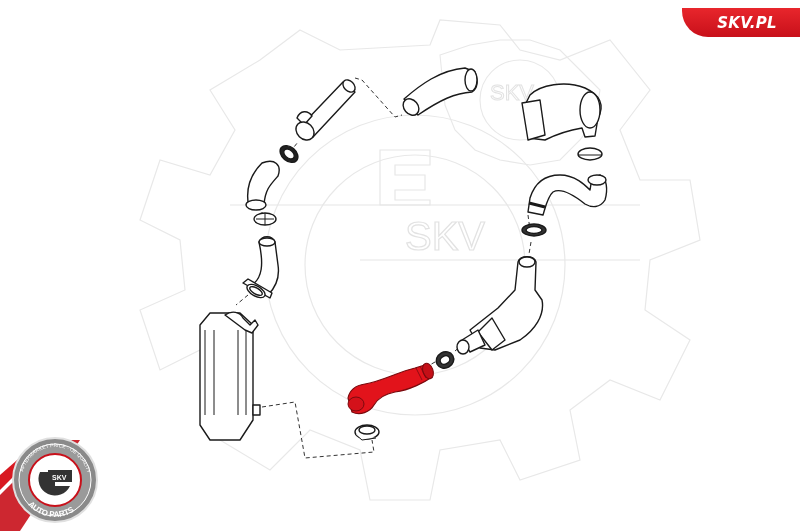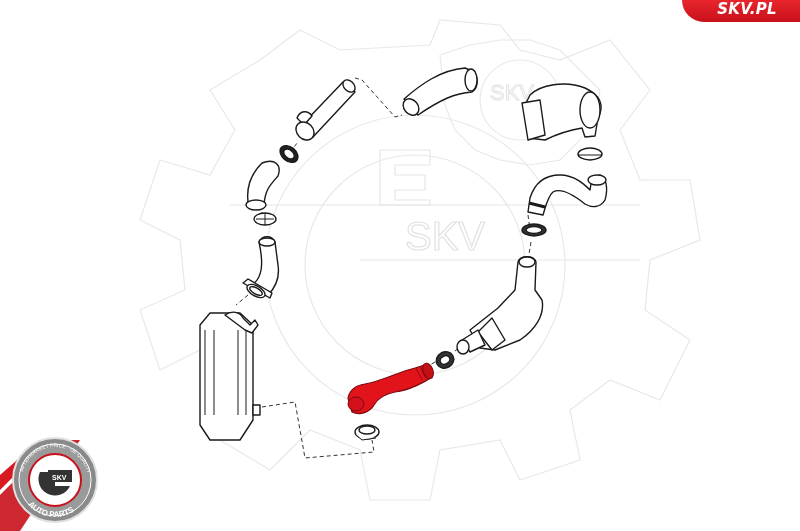--- a/index.html
+++ b/index.html
@@ -1,22 +1,22 @@
 <!DOCTYPE html>
 <html><head>
 <meta charset="utf-8">
 <style>
   html, body { margin: 0; padding: 0; background: #ffffff; }
   body { width: 800px; height: 531px; position: relative; overflow: hidden; font-family: "Liberation Sans", sans-serif; }
   .canvas { position: absolute; left: 0; top: 0; width: 800px; height: 531px; }
   .brand-tab {
-    position: absolute; right: 0; top: 0; width: 118px; height: 22px;
+    position: absolute; right: 0; top: 8px; width: 118px; height: 29px;
     background: linear-gradient(180deg, #e8262c 0%, #c8101a 100%);
     border-bottom-left-radius: 26px;
-    display: flex; align-items: flex-start; justify-content: center;
+    display: flex; align-items: center; justify-content: center;
   }
   .brand-tab span {
     color: #ffffff; font-weight: bold; font-style: italic; font-size: 15px; letter-spacing: 0.3px;
     font-family: "DejaVu Sans", sans-serif; padding-left: 12px;
   }
   .badge { position: absolute; left: 0; top: 420px; width: 110px; height: 111px; }
 </style>
 </head>
 <body>
 

